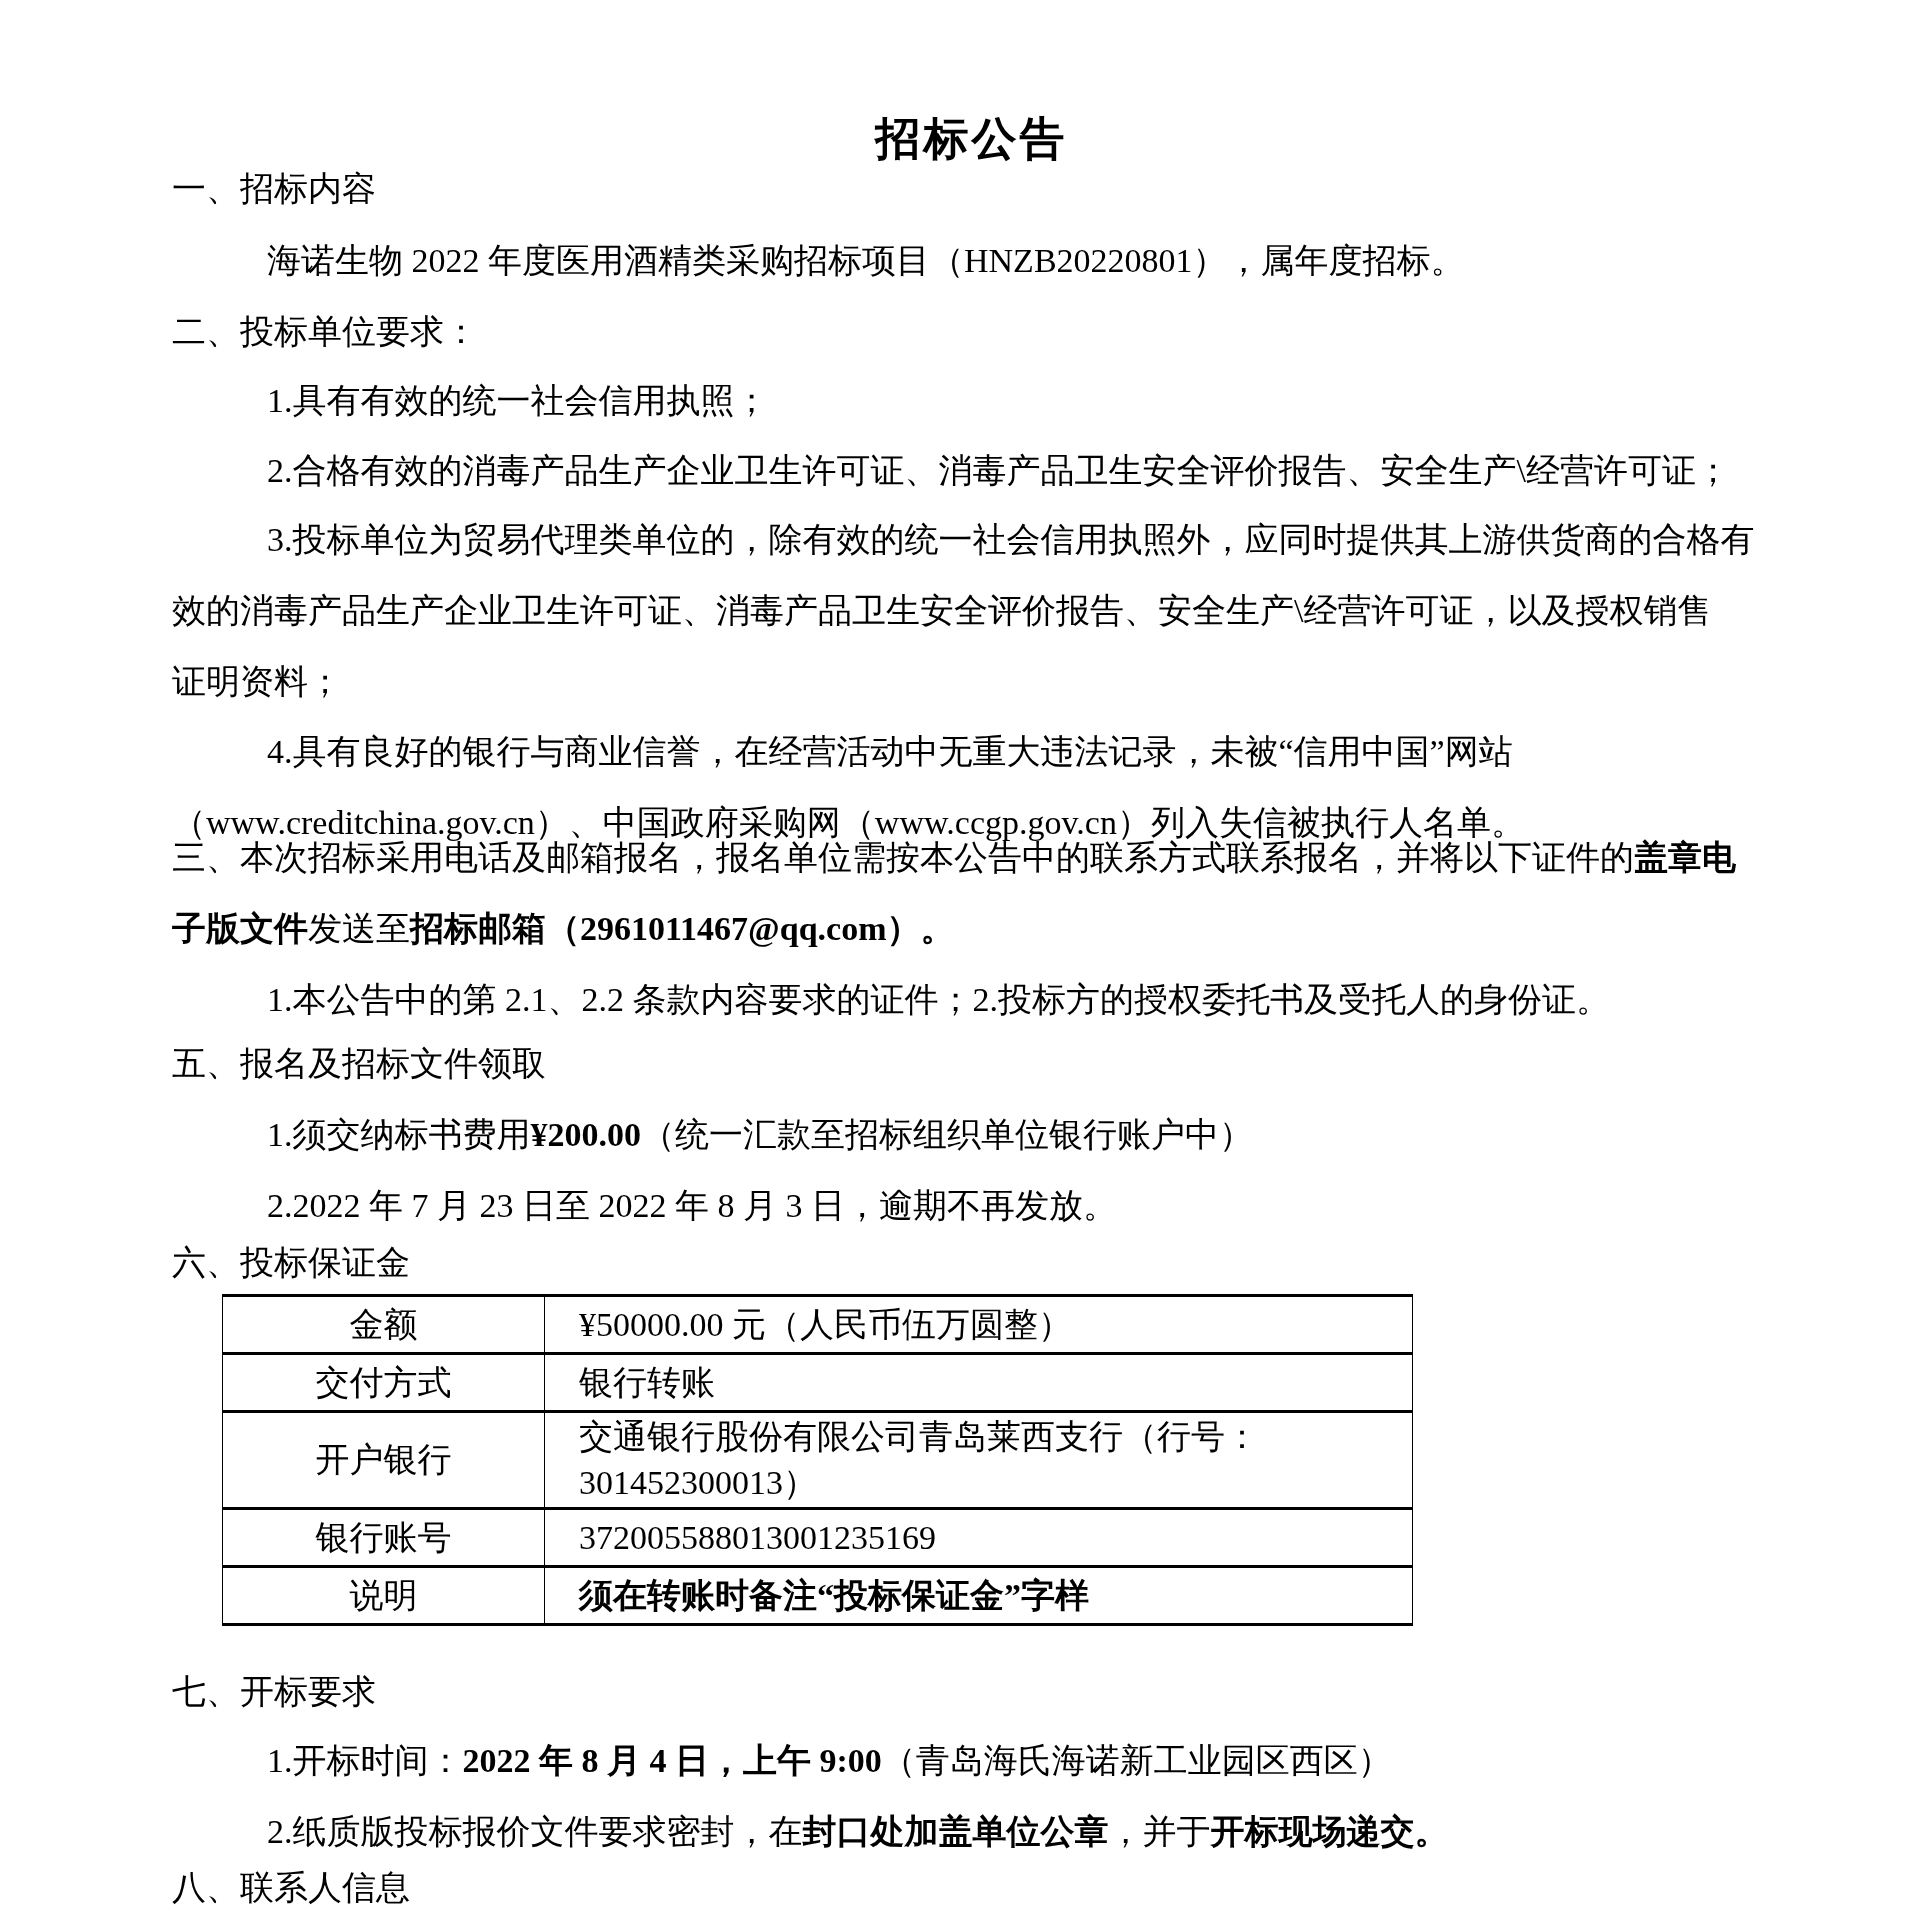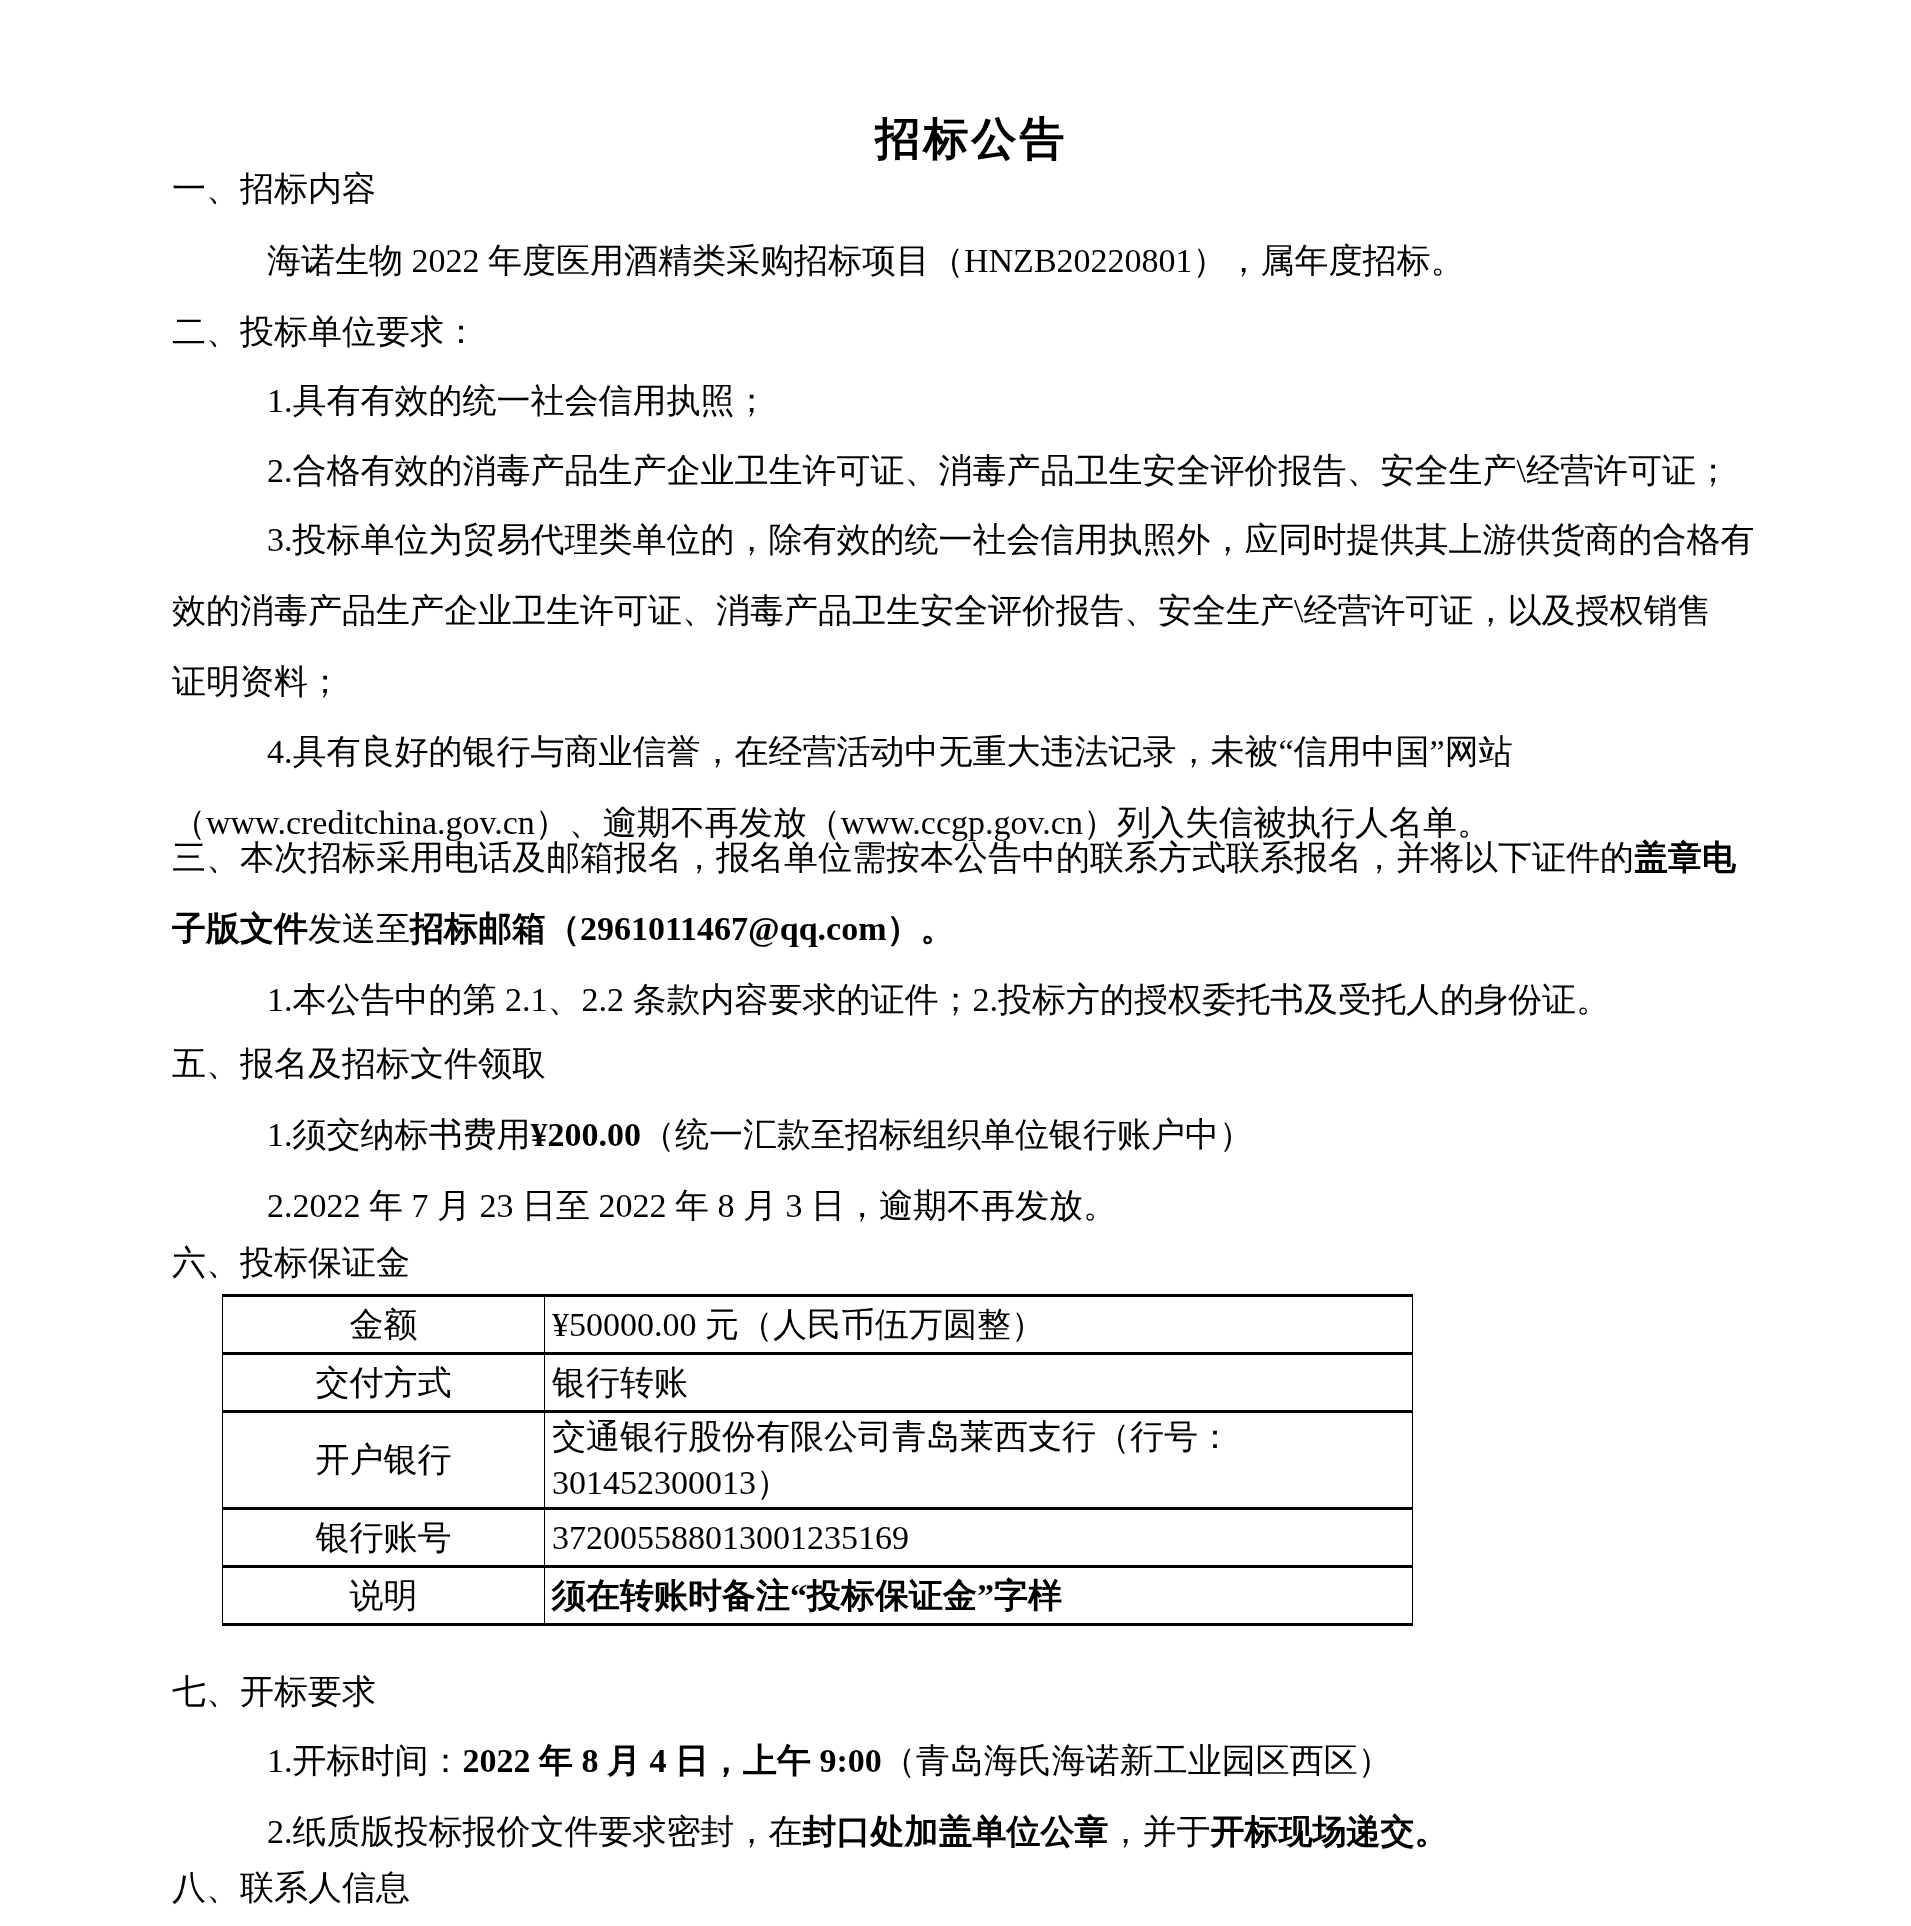--- a/index.html
+++ b/index.html
@@ -11,41 +11,41 @@
       font-size:34px;white-space:nowrap;}
   .ind{padding-left:95px;}
   b{font-weight:700;}
   
   .bond-table{position:absolute;top:1294px;left:222px;border-collapse:collapse;
               table-layout:fixed;width:1191px;font-size:34px;}
   .bond-table td{border-top:3.5px solid #000;border-bottom:3.5px solid #000;
                  border-left:1.9px solid #000;border-right:1.9px solid #000;
                  height:53px;vertical-align:middle;}
   .bond-table td.lbl{width:319px;text-align:center;}
-  .bond-table td.val{padding-left:7px;}
+  .bond-table td.val{padding-left:34px;}
   .bond-table tr.bold-row td.val{font-weight:700;margin-top:43px;}
 </style>
 </head>
 <body>
 
 <div class="page">
 
   <h1 class="title">招标公告</h1>
 
   <div class="ln" style="top:153px">一、招标内容</div>
   <div class="ln ind" style="top:225px">海诺生物 2022 年度医用酒精类采购招标项目（HNZB20220801），属年度招标。</div>
 
   <div class="ln" style="top:296px">二、投标单位要求：</div>
   <div class="ln ind" style="top:365px">1.具有有效的统一社会信用执照；</div>
   <div class="ln ind" style="top:435px">2.合格有效的消毒产品生产企业卫生许可证、消毒产品卫生安全评价报告、安全生产\经营许可证；</div>
   <div class="ln ind" style="top:504px">3.投标单位为贸易代理类单位的，除有效的统一社会信用执照外，应同时提供其上游供货商的合格有</div>
   <div class="ln" style="top:575px">效的消毒产品生产企业卫生许可证、消毒产品卫生安全评价报告、安全生产\经营许可证，以及授权销售</div>
   <div class="ln" style="top:646px">证明资料；</div>
   <div class="ln ind" style="top:716px">4.具有良好的银行与商业信誉，在经营活动中无重大违法记录，未被“信用中国”网站</div>
-  <div class="ln" style="top:787px">（www.creditchina.gov.cn）、逾期不再发放（www.ccgp.gov.cn）列入失信被执行人名单。</div>
+  <div class="ln" style="top:787px">（www.creditchina.gov.cn）、中国政府采购网（www.ccgp.gov.cn）列入失信被执行人名单。</div>
 
   <div class="ln" style="top:822px"><span>三、本次招标采用电话及邮箱报名，报名单位需按本公告中的联系方式联系报名，并将以下证件的</span><b>盖章电</b></div>
   <div class="ln" style="top:893px"><b>子版文件</b><span>发送至</span><b>招标邮箱（2961011467@qq.com）。</b></div>
   <div class="ln ind" style="top:964px">1.本公告中的第 2.1、2.2 条款内容要求的证件；2.投标方的授权委托书及受托人的身份证。</div>
 
   <div class="ln" style="top:1028px">五、报名及招标文件领取</div>
   <div class="ln ind" style="top:1099px"><span>1.须交纳标书费用</span><b>¥200.00</b><span>（统一汇款至招标组织单位银行账户中）</span></div>
   <div class="ln ind" style="top:1170px">2.2022 年 7 月 23 日至 2022 年 8 月 3 日，逾期不再发放。</div>
 
   <div class="ln" style="top:1227px">六、投标保证金</div>

